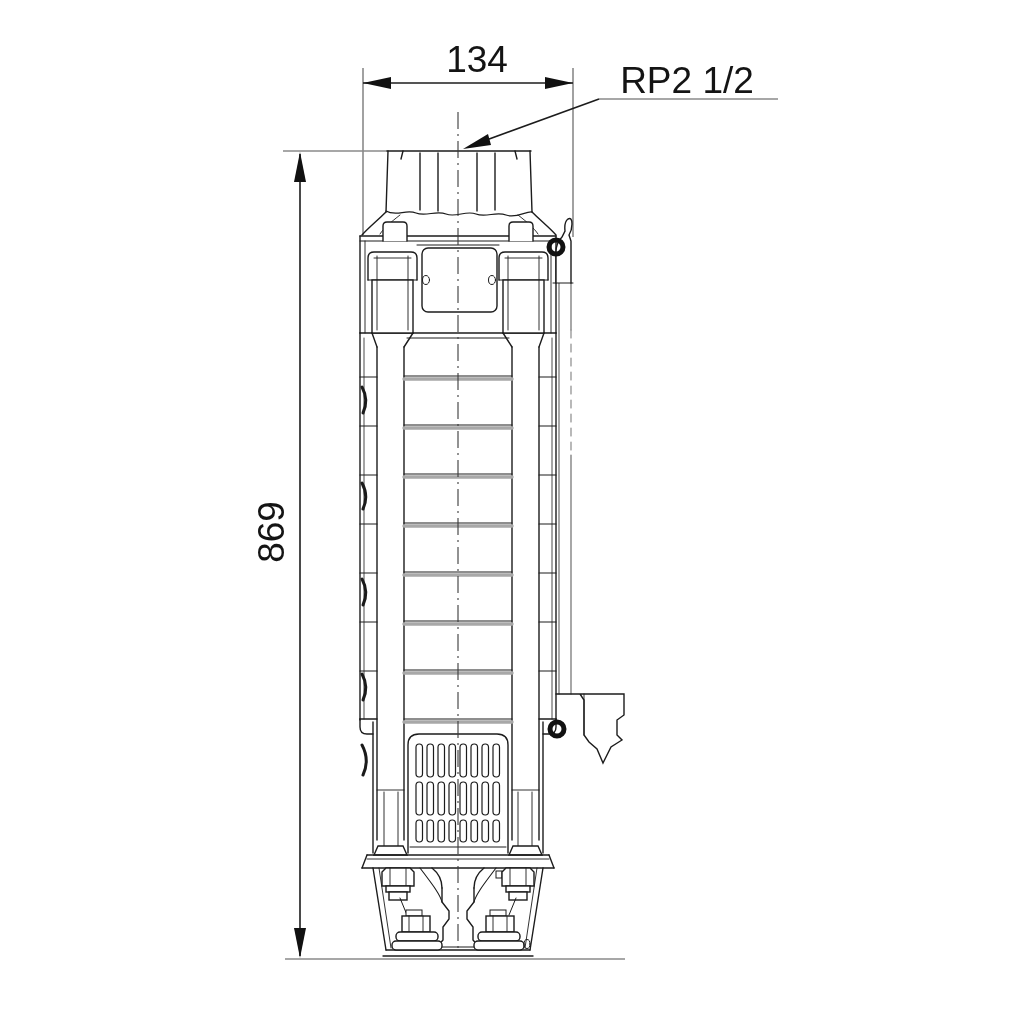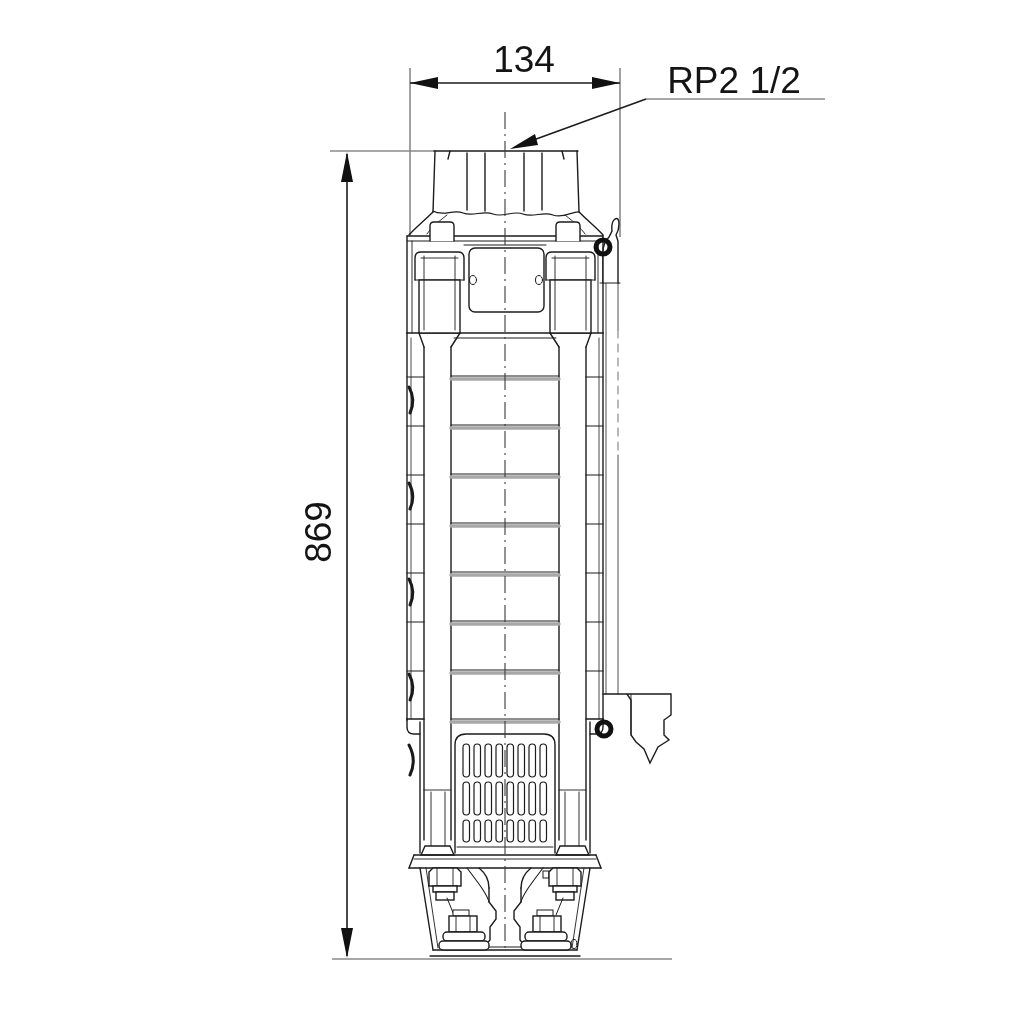--- a/index.html
+++ b/index.html
@@ -2,21 +2,20 @@
 <html><head>
 <meta charset="utf-8">
 <style>
   html,body{margin:0;padding:0;background:#ffffff;}
   .canvas{
     position:relative;
     width:820px;height:1024px;
     background:#ffffff;
     font-family:"Liberation Sans", sans-serif;
     overflow:hidden;
-    padding-left:47px;
   }
   svg{display:block;}
   text{
     font-family:"Liberation Sans", sans-serif;
     fill:#141414;
   }
   .dim-text{font-size:37px;}
 </style>
 </head>
 <body>

